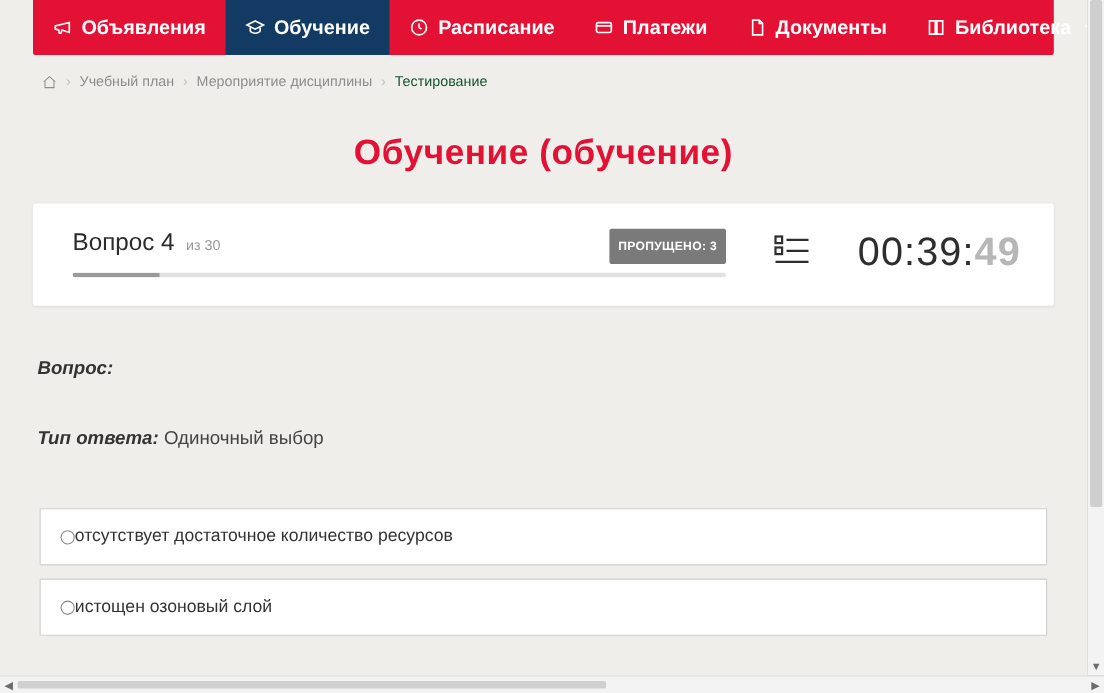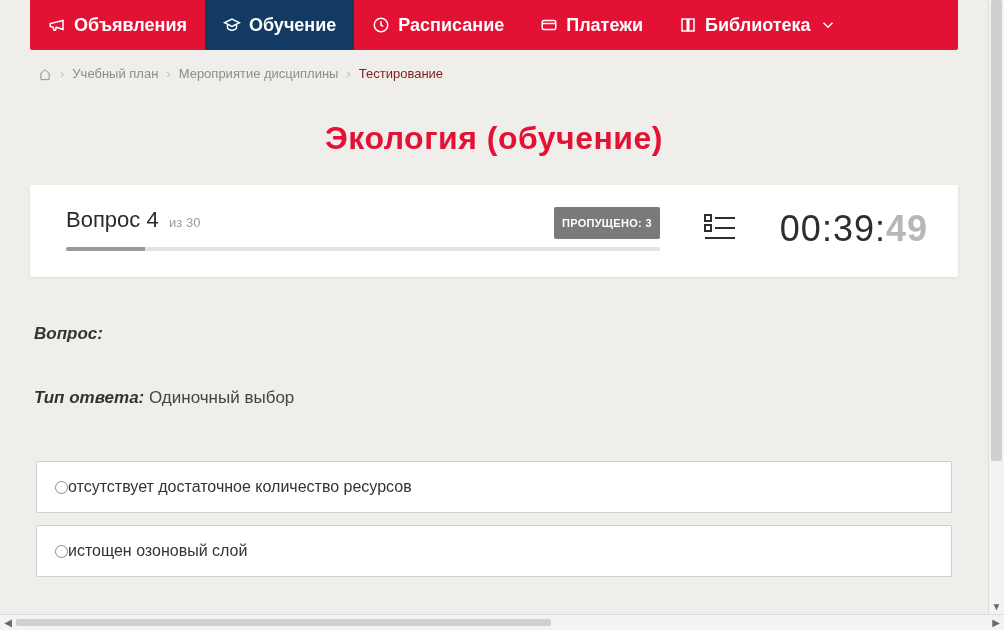--- a/index.html
+++ b/index.html
@@ -12,21 +12,21 @@
   
   .topnav { display: flex; background: #e31235; height: 50px; align-items: stretch; border-radius: 0 0 2px 2px; margin: 0 0 0 0; }
   .nav-item { display: flex; align-items: center; gap: 8px; padding: 0 18px; color: #fff; font-size: 18px; font-weight: 700; cursor: pointer; white-space: nowrap; }
   .nav-item.active { background: #123a63; }
   .nav-icon { display: inline-flex; }
   .nav-icon svg { width: 18px; height: 18px; stroke: #fff; fill: none; stroke-width: 2; }
 
   
   .crumbs { display: flex; align-items: center; gap: 8px; color: #8d8d8d; font-size: 13px; padding: 16px 8px 8px 8px; }
   .crumbs a { color: #8d8d8d; text-decoration: none; }
-  .crumbs .current { color: #7f1d1d; }
+  .crumbs .current { color: #14532d; }
   .chev { color: #c0c0c0; }
   .home-icon svg { width: 14px; height: 14px; stroke: #8d8d8d; fill: none; stroke-width: 1.6; vertical-align: middle; }
 
   
   .page-title { text-align: center; color: #e31235; font-size: 32px; font-weight: 700; padding: 30px 0 28px; letter-spacing: .5px; }
 
   
   .status-card { background: #fff; border-radius: 2px; box-shadow: 0 1px 3px rgba(0,0,0,.08); padding: 22px 30px 26px 36px; display: flex; align-items: center; }
   .status-left { flex: 1 1 54%; }
   .q-line { display: flex; align-items: baseline; justify-content: space-between; }
@@ -102,20 +102,29 @@
         <span>Расписание</span>
       </div>
       <div class="nav-item">
         <span class="nav-icon">
               <svg viewBox="0 0 24 24">
                 <rect x="3" y="6" width="18" height="12" rx="2"></rect>
                 <path d="M3 10h18"></path>
               </svg>
             </span>
         <span>Платежи</span>
+      </div>
+      <div class="nav-item">
+        <span class="nav-icon">
+              <svg viewBox="0 0 24 24">
+                <path d="M7 3h8l4 4v14H7z"></path>
+                <path d="M15 3v4h4"></path>
+              </svg>
+            </span>
+        <span>Документы</span>
       </div>
       <div class="nav-item">
         <span class="nav-icon">
               <svg viewBox="0 0 24 24">
                 <path d="M4 4h7v16H4zM13 4h7v16h-7z"></path>
               </svg>
             </span>
         <span>Библиотека</span>
         <span class="nav-icon">
               <svg viewBox="0 0 24 24">
@@ -131,21 +140,21 @@
                 <path d="M5 10v10h14V10"></path>
               </svg></span></a>
       <span class="chev">›</span>
       <a href="#">Учебный план</a>
       <span class="chev">›</span>
       <a href="#">Мероприятие дисциплины</a>
       <span class="chev">›</span>
       <span class="current">Тестирование</span>
     </div>
 
-    <h1 class="page-title">Экология (обучение)</h1>
+    <h1 class="page-title">Обучение (обучение)</h1>
 
     <div class="status-card">
       <div class="status-left">
         <div class="q-line">
           <div>
             <span class="q-label">Вопрос 4</span>
             <span class="q-of">из 30</span>
           </div>
           <span class="skipped-badge">ПРОПУЩЕНО: 3</span>
         </div>

